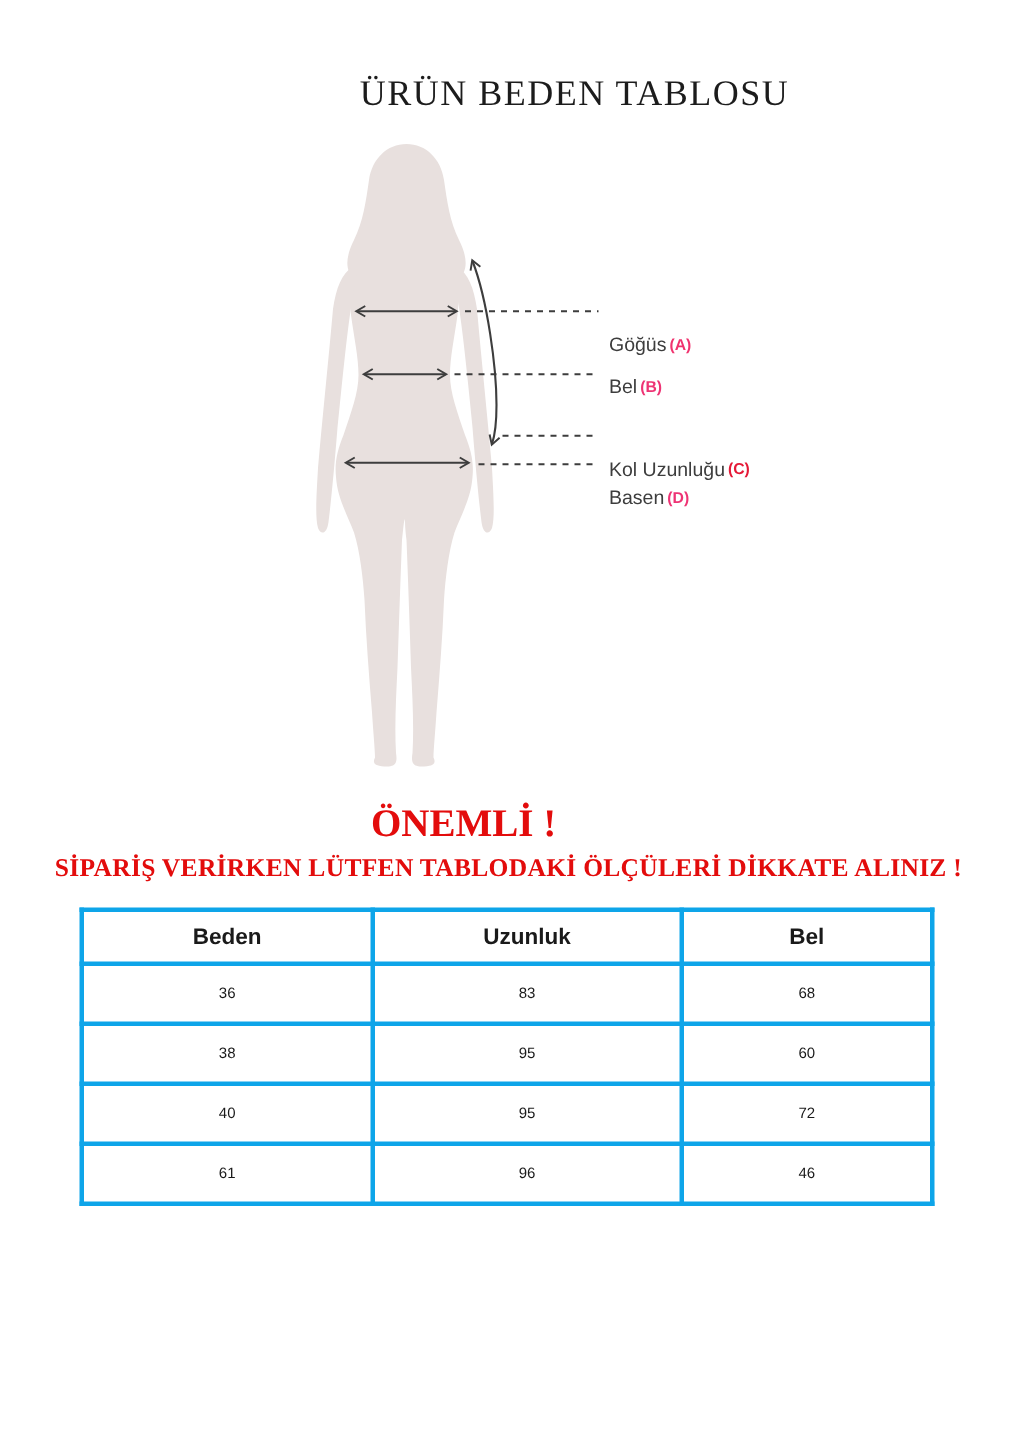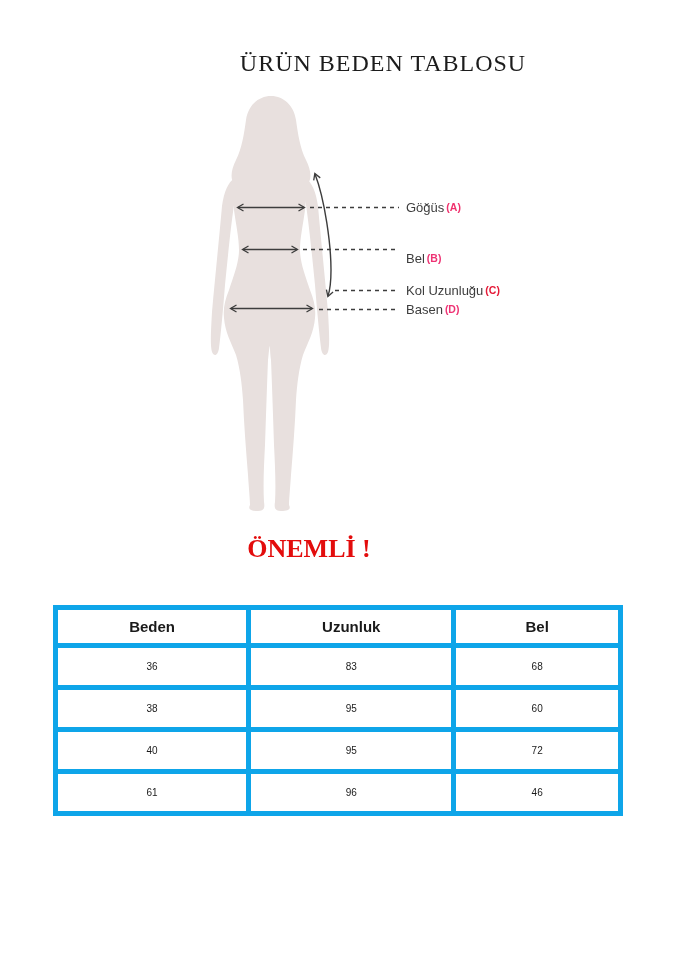--- a/index.html
+++ b/index.html
@@ -13,46 +13,46 @@
     position:absolute;top:50px;left:0;width:678px;text-align:center;
     font-family:"Liberation Serif", serif;font-size:24px;letter-spacing:1px;
     color:#1c1c1c;
     padding-left:44px;
   }
 
   .figure-svg{position:absolute;left:0;top:80px;}
 
   .measure-label{
     position:absolute;left:406px;height:15px;line-height:15px;
-    font-size:13px;color:#3d3d3d;white-space:nowrap;
+    font-size:13px;color:#3d3d3d;white-space:nowrap;margin-top:22px;
   }
   .measure-label .letter{
     font-size:10.5px;font-weight:bold;margin-left:2px;position:relative;top:-1px;
   }
   .lbl-chest{top:200px;}
-  .lbl-waist{top:251px;}
+  .lbl-waist{top:228px;}
   .lbl-arm{top:283px;}
   .lbl-hip{top:302px;}
 
   .notice-heading{
     position:absolute;top:534px;left:0;width:618px;text-align:center;
     font-family:"Liberation Serif", serif;font-weight:bold;font-size:26px;
   }
   .notice-warning{
     position:absolute;top:569px;left:0;width:678px;text-align:center;
     font-family:"Liberation Serif", serif;font-weight:bold;font-size:17px;
     letter-spacing:0.2px;
   }
 
   .size-table{
     position:absolute;top:605px;left:53px;width:570px;
     border-collapse:collapse;table-layout:fixed;
   }
   .size-table th,.size-table td{
-    border:5px solid #0ea5e9;text-align:center;vertical-align:middle;
+    border:3px solid #0ea5e9;text-align:center;vertical-align:middle;
     color:#1a1a1a;padding:0;
   }
   .size-table th{height:33px;font-size:15px;font-weight:bold;}
   .size-table td{height:37px;font-size:10px;font-weight:normal;}
   .col-beden{width:34.2%;}
   .col-uzunluk{width:36.3%;}
   .col-bel{width:29.5%;}
 </style>
 </head>
 <body>
@@ -152,20 +152,21 @@
     <span>Bel</span><span class="letter" style="color: rgb(238, 51, 116);">(B)</span>
   </div>
   <div class="measure-label lbl-arm">
     <span>Kol Uzunluğu</span><span class="letter" style="color: rgb(229, 25, 55);">(C)</span>
   </div>
   <div class="measure-label lbl-hip">
     <span>Basen</span><span class="letter" style="color: rgb(238, 51, 116);">(D)</span>
   </div>
 
   <div class="notice-heading" style="color: rgb(227, 12, 12);">ÖNEMLİ !</div>
+  <div class="notice-warning" style="color: rgb(227, 12, 12);">SİPARİŞ VERİRKEN LÜTFEN TABLODAKİ ÖLÇÜLERİ DİKKATE ALINIZ !</div>
 
   <table class="size-table">
     <colgroup>
       <col class="col-beden">
         <col class="col-uzunluk">
         <col class="col-bel">
     </colgroup>
     <thead>
       <tr>
         <th>Beden</th>

